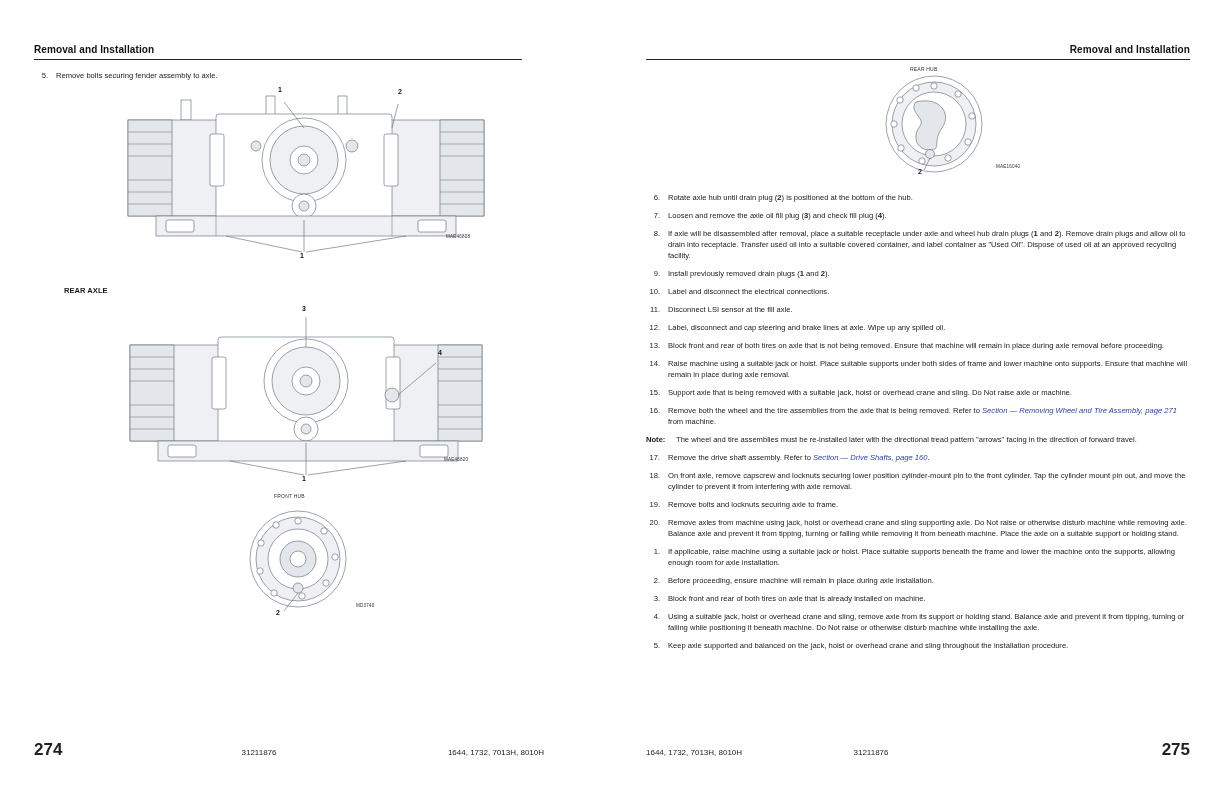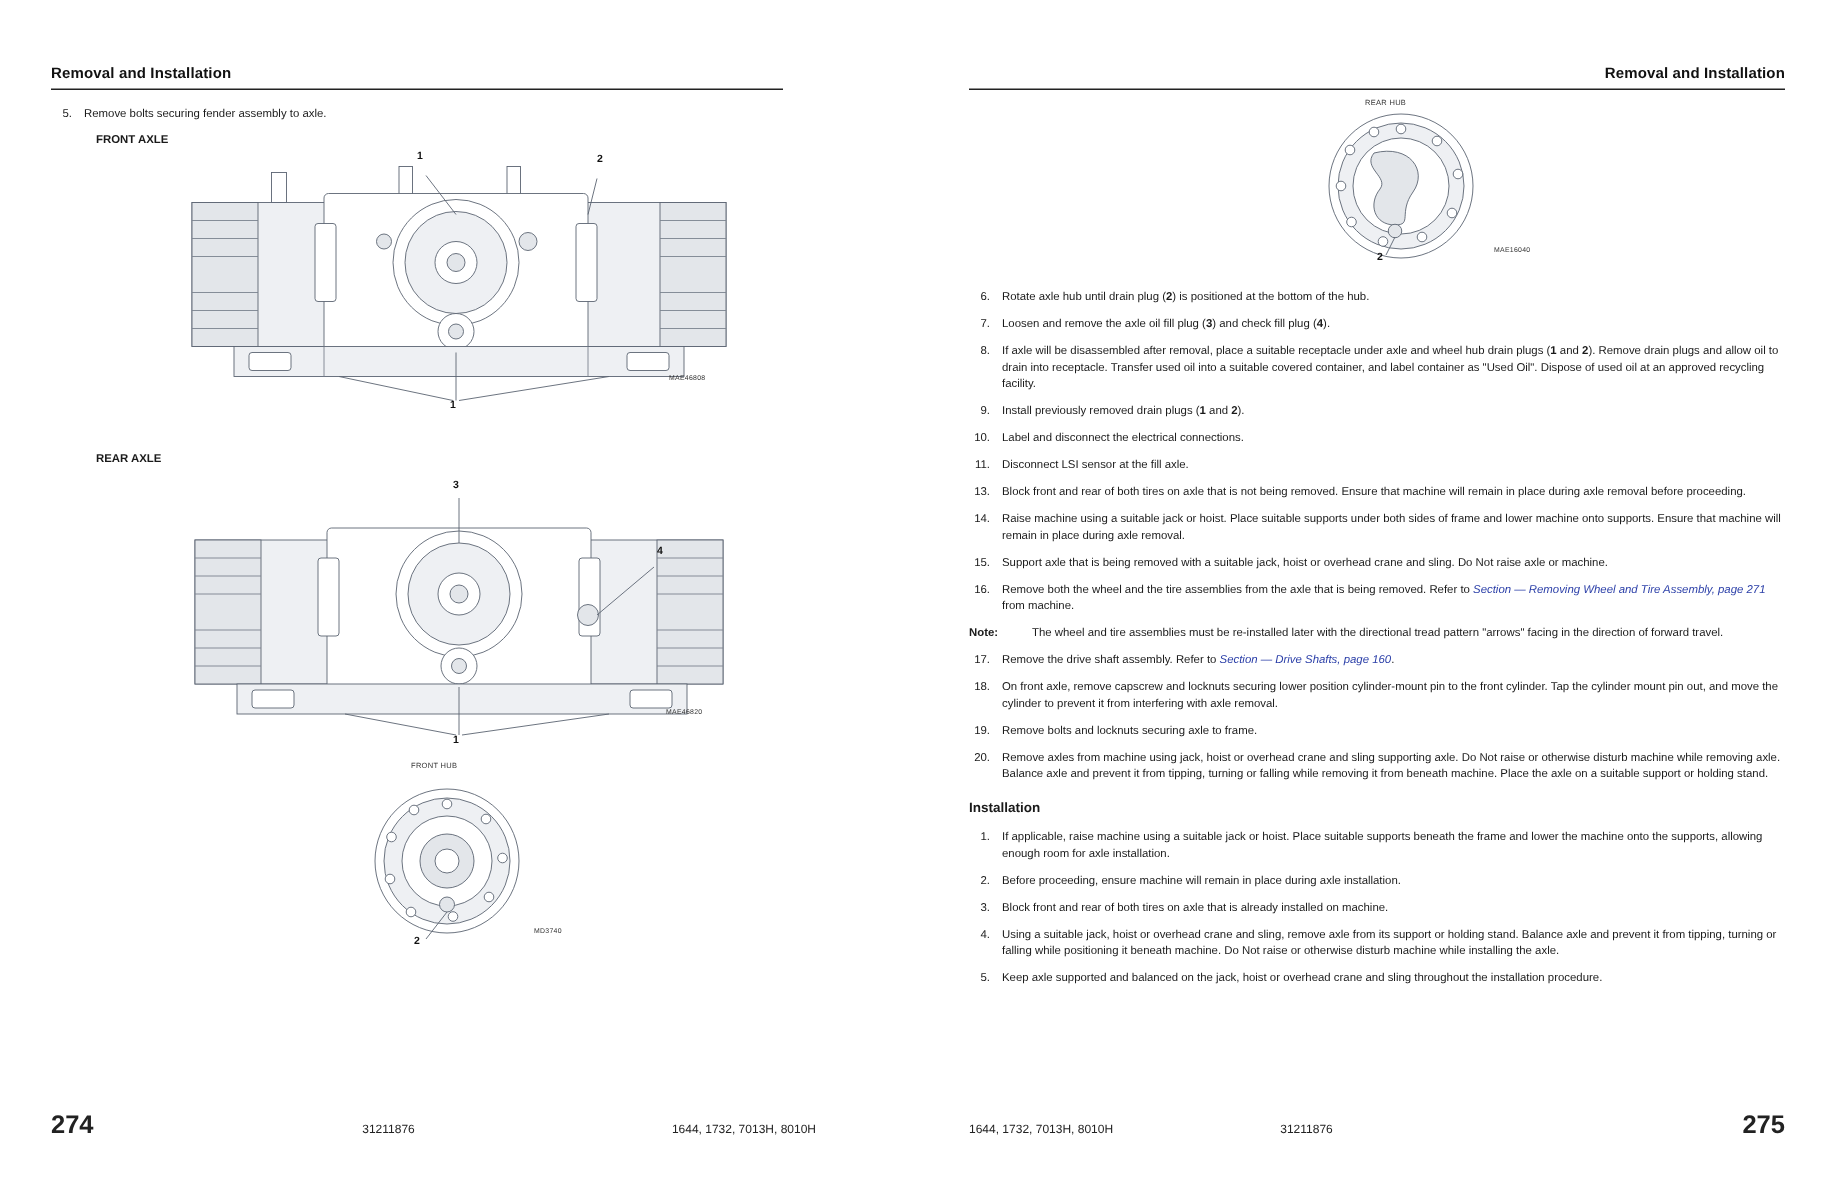--- a/index.html
+++ b/index.html
@@ -74,21 +74,20 @@
     text-align: right;
     padding-right: 8px;
     box-sizing: border-box;
   }
   .step .body { flex: 1; }
   .note {
     display: flex;
     font-size: 7.6px;
     line-height: 1.45;
     margin-bottom: 7px;
-    gap: 12px;
   }
   .note .lbl {
     font-weight: bold;
     width: 30px;
     flex: 0 0 30px;
   }
   .note .body { flex: 1; }
   .bold { font-weight: bold; }
   .xref {
     color: #2b3fa8;
@@ -136,21 +135,20 @@
 
   <div class="page">
     <div class="page-header">Removal and Installation</div>
     <div class="header-rule short"></div>
 
     <div style="margin-top:10px;">
       <div class="step">
         <div class="num">5.</div>
         <div class="body">Remove bolts securing fender assembly to axle.</div>
       </div>
-      <div class="sub-label">FRONT AXLE</div>
     </div>
 
     <div class="figure" style="width:400px;height:180px;margin-top:6px;">
       <svg width="400" height="180" viewBox="0 0 400 180">
         <g stroke-width="0.6">
 
           <rect class="fillwhite" x="75" y="12" width="10" height="20"></rect>
           <rect class="fillwhite" x="160" y="8" width="9" height="24"></rect>
           <rect class="fillwhite" x="232" y="8" width="9" height="24"></rect>
 
@@ -331,20 +329,24 @@
         </div>
         <div class="step">
           <div class="num">10.</div>
           <div class="body"><span>Label and disconnect the electrical connections.</span></div>
         </div>
         <div class="step">
           <div class="num">11.</div>
           <div class="body"><span>Disconnect LSI sensor at the fill axle.</span></div>
         </div>
         <div class="step">
+          <div class="num">12.</div>
+          <div class="body"><span>Label, disconnect and cap steering and brake lines at axle. Wipe up any spilled oil.</span></div>
+        </div>
+        <div class="step">
           <div class="num">13.</div>
           <div class="body"><span>Block front and rear of both tires on axle that is not being removed. Ensure that machine will remain in place during axle removal before proceeding.</span></div>
         </div>
         <div class="step">
           <div class="num">14.</div>
           <div class="body"><span>Raise machine using a suitable jack or hoist. Place suitable supports under both sides of frame and lower machine onto supports. Ensure that machine will remain in place during axle removal.</span></div>
         </div>
         <div class="step">
           <div class="num">15.</div>
           <div class="body"><span>Support axle that is being removed with a suitable jack, hoist or overhead crane and sling. Do Not raise axle or machine.</span></div>
@@ -372,21 +374,20 @@
         <div class="step">
           <div class="num">19.</div>
           <div class="body"><span>Remove bolts and locknuts securing axle to frame.</span></div>
         </div>
         <div class="step">
           <div class="num">20.</div>
           <div class="body"><span>Remove axles from machine using jack, hoist or overhead crane and sling supporting axle. Do Not raise or otherwise disturb machine while removing axle. Balance axle and prevent it from tipping, turning or falling while removing it from beneath machine. Place the axle on a suitable support or holding stand.</span></div>
         </div>
       </div>
 
-    <div class="section-title">Installation</div>
 
     <div id="install-steps">
         <div class="step">
           <div class="num">1.</div>
           <div class="body"><span>If applicable, raise machine using a suitable jack or hoist. Place suitable supports beneath the frame and lower the machine onto the supports, allowing enough room for axle installation.</span></div>
         </div>
         <div class="step">
           <div class="num">2.</div>
           <div class="body"><span>Before proceeding, ensure machine will remain in place during axle installation.</span></div>
         </div>

